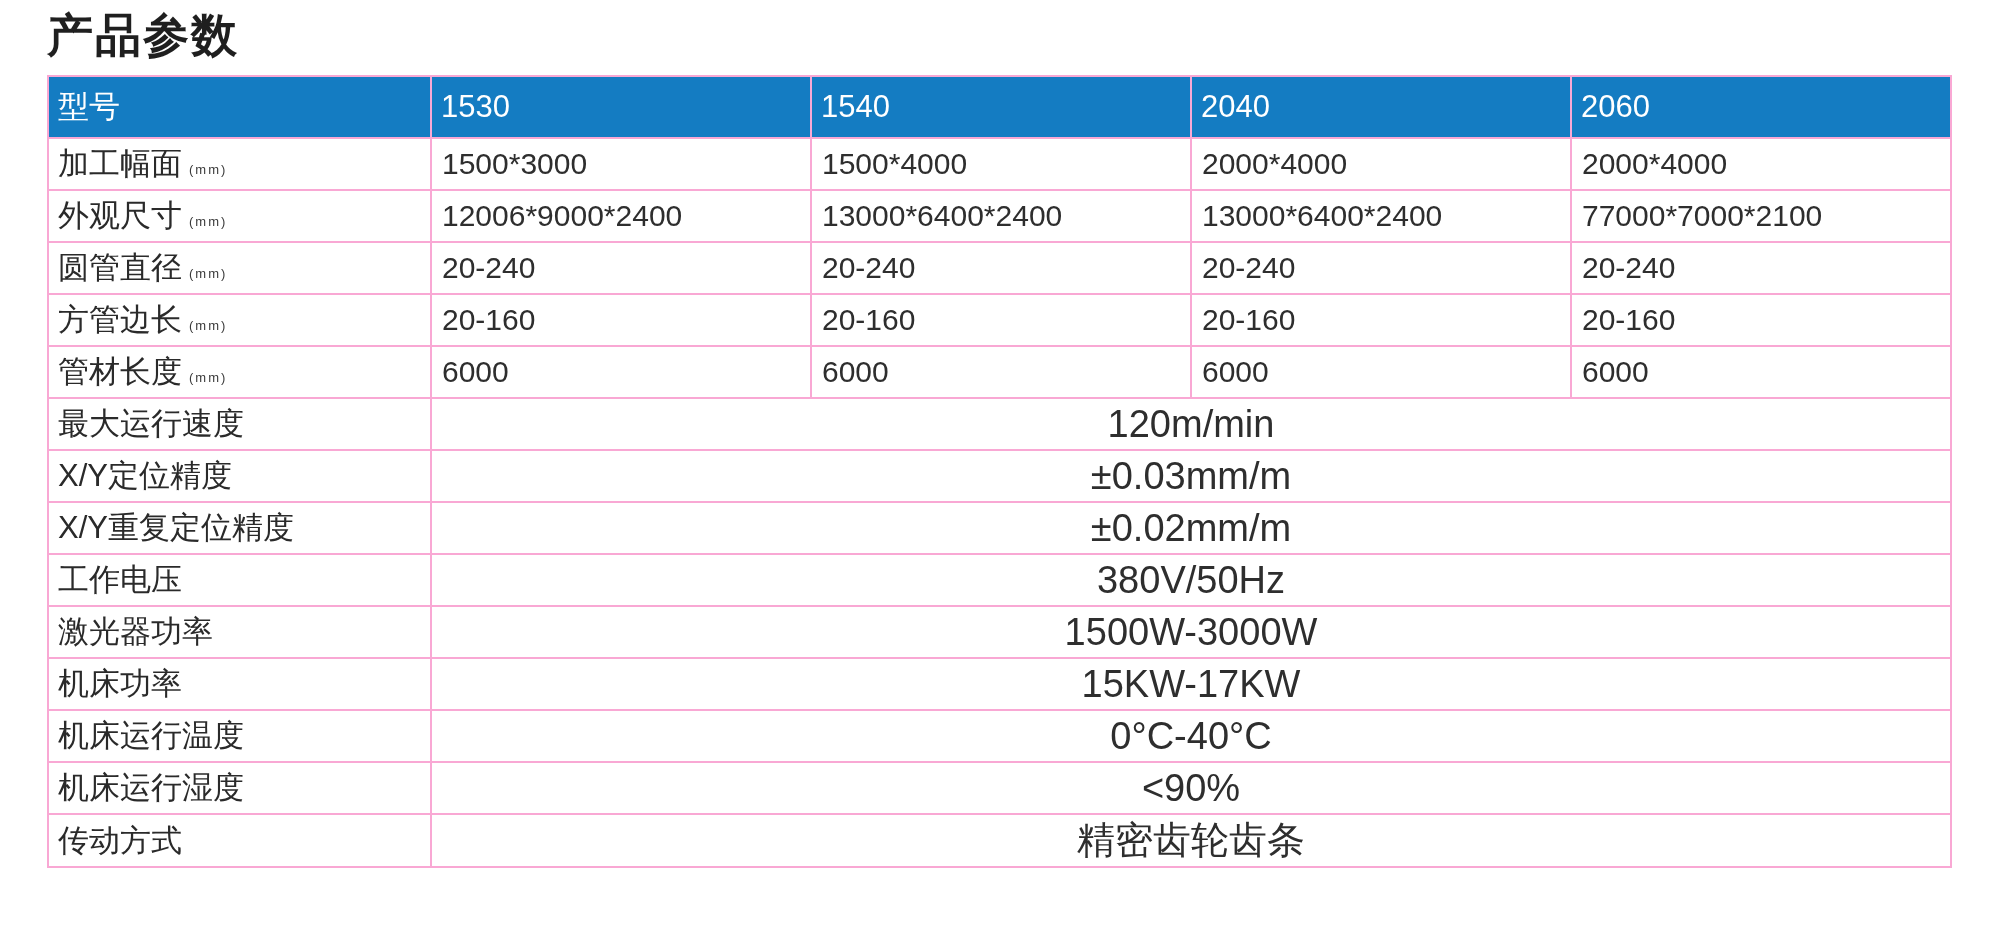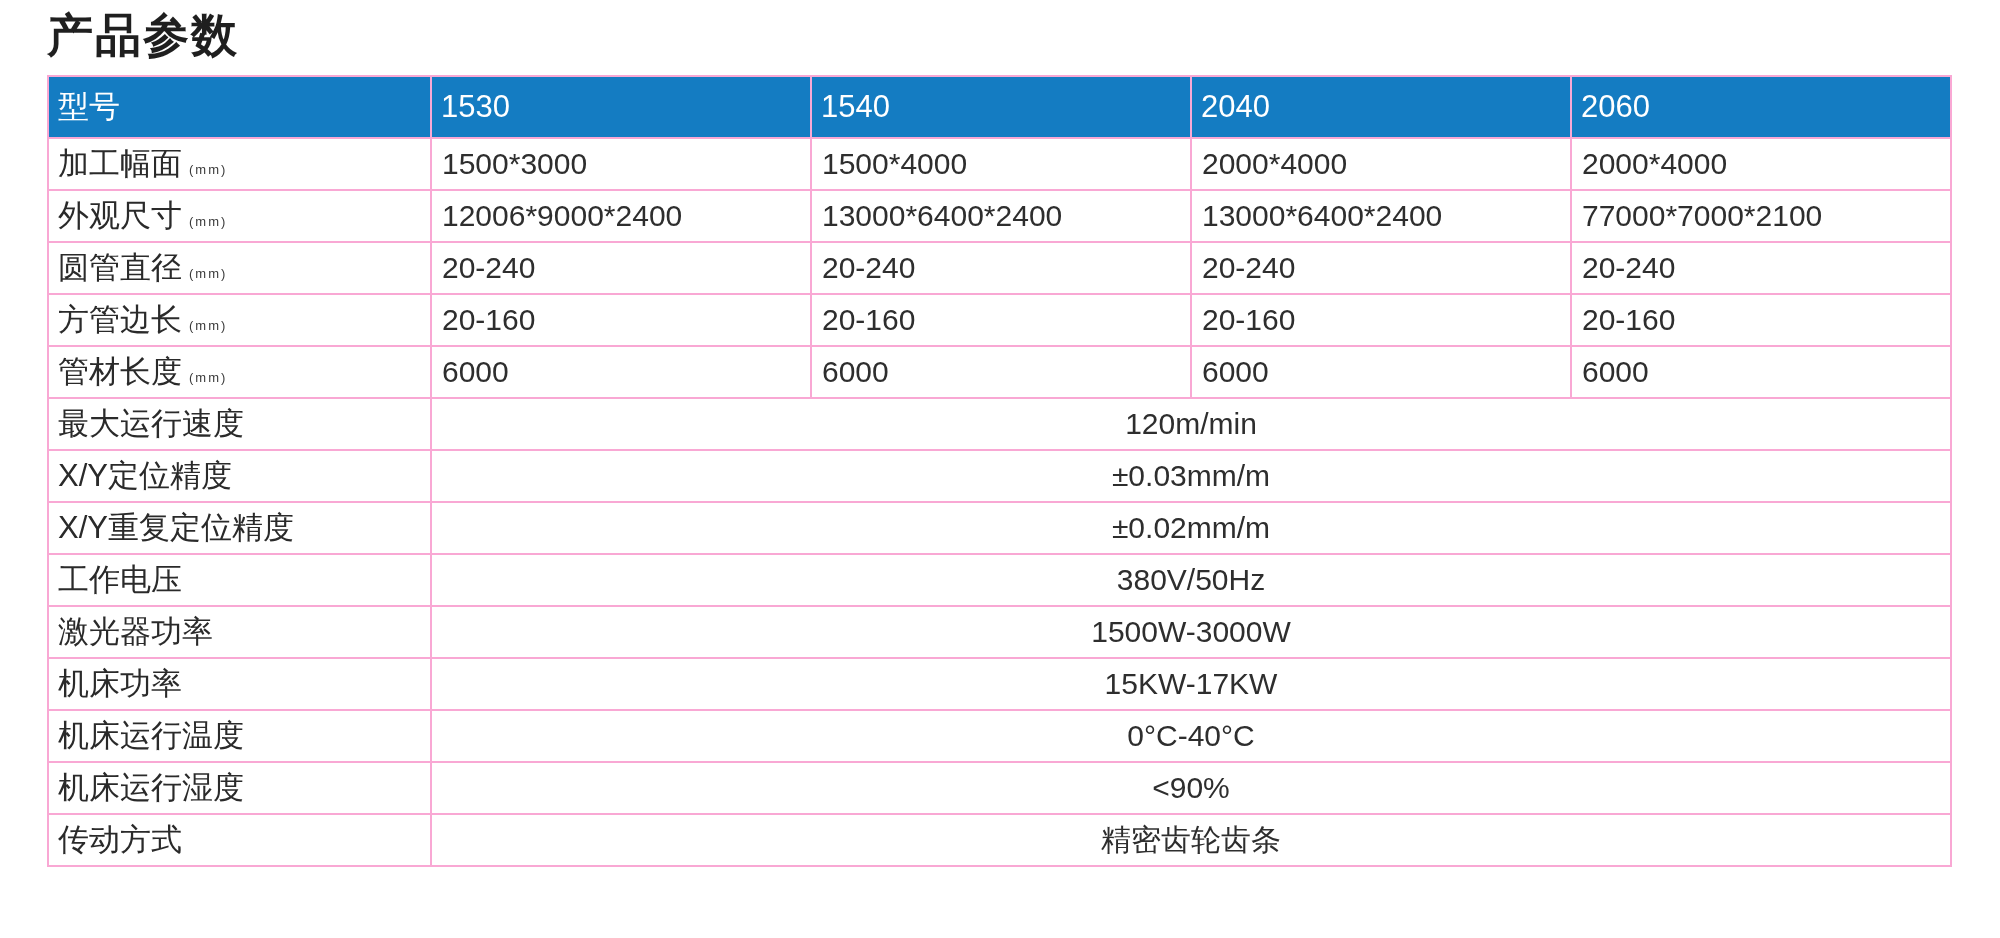--- a/index.html
+++ b/index.html
@@ -58,21 +58,21 @@
     letter-spacing: 2px;
     color: #3a3a3a;
     margin-top: 24px;
   }
   td.value-cell {
     font-size: 30px;
     padding-left: 10px;
     color: #2e2e2e;
   }
   td.merged-cell {
-    font-size: 30px;
+    font-size: 38px;
     text-align: center;
     color: #2e2e2e;
   }
 </style>
 </head>
 <body>
 
 <div class="page-title">产品参数</div>
 
 <table class="spec-table">

